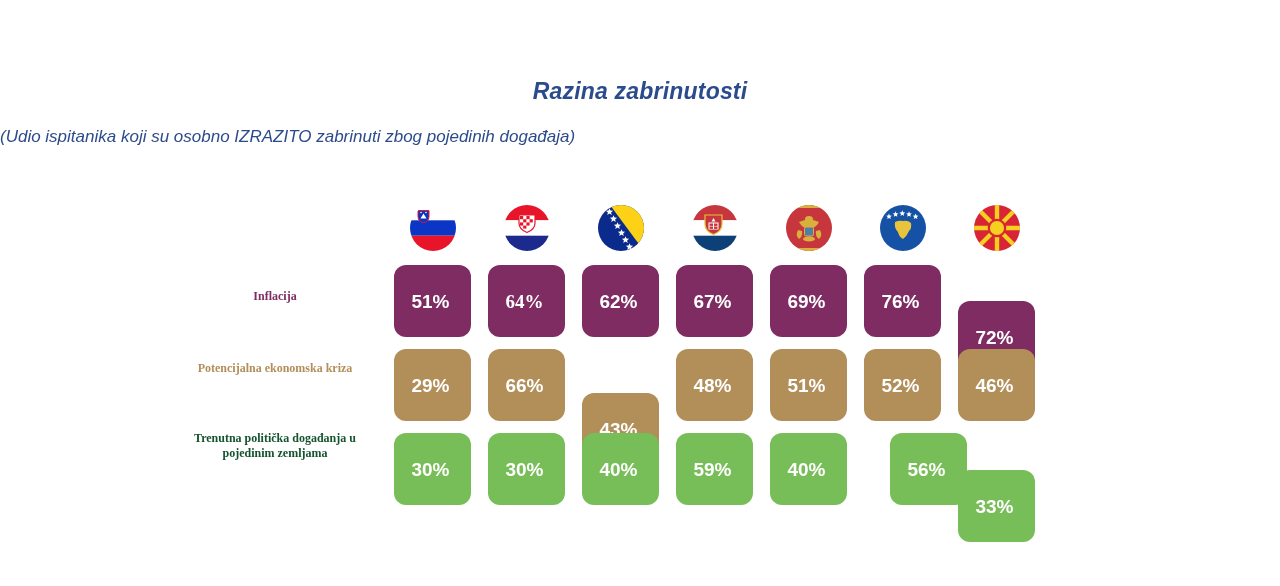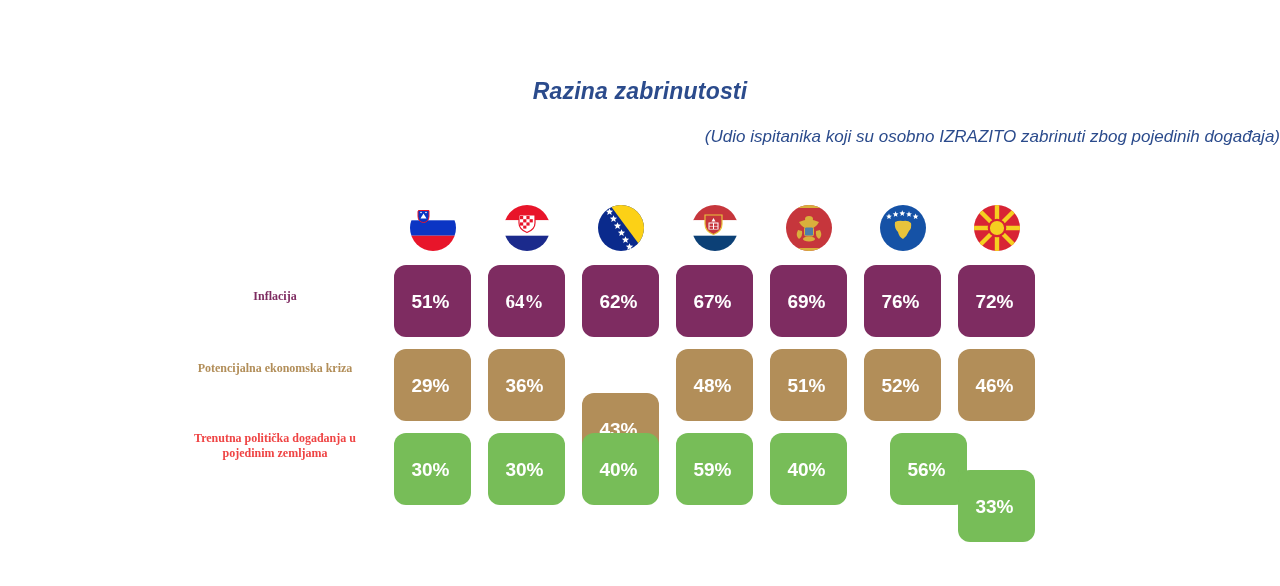--- a/index.html
+++ b/index.html
@@ -32,21 +32,21 @@
     font-weight: bold;
     font-style: italic;
     color: #2B4B8C;
     letter-spacing: 0.2px;
   }
   .subtitle {
     position: absolute;
     left: 0;
     top: 127px;
     width: 1280px;
-    text-align: right;
+    text-align: left;
     font-size: 17px;
     font-style: italic;
     color: #2B4B8C;
   }
 
   
   .grid {
     position: absolute;
     left: 394px;
     top: 200px;
@@ -252,30 +252,30 @@
         </div>
         <div class="cell" style="left: 282px; background: rgb(126, 44, 97);">
           <span class="val">67%</span>
         </div>
         <div class="cell" style="left: 376px; background: rgb(126, 44, 97);">
           <span class="val">69%</span>
         </div>
         <div class="cell" style="left: 470px; background: rgb(126, 44, 97);">
           <span class="val">76%</span>
         </div>
-        <div class="cell" style="left: 564px; background: rgb(126, 44, 97);">
+        <div class="cell" style="left: 564px; background: rgb(126, 44, 97); margin-top: 36px;">
           <span class="val">72%</span>
         </div>
       </div>
     <div class="data-row" id="data-row-1" style="top:149px;">
         <div class="cell" style="left: 0px; background: rgb(178, 142, 89);">
           <span class="val">29%</span>
         </div>
         <div class="cell" style="left: 94px; background: rgb(178, 142, 89);">
-          <span class="val">36%</span>
+          <span class="val">66%</span>
         </div>
         <div class="cell" style="left: 188px; background: rgb(178, 142, 89); margin-top: 44px;">
           <span class="val">43%</span>
         </div>
         <div class="cell" style="left: 282px; background: rgb(178, 142, 89);">
           <span class="val">48%</span>
         </div>
         <div class="cell" style="left: 376px; background: rgb(178, 142, 89);">
           <span class="val">51%</span>
         </div>
@@ -306,15 +306,15 @@
           <span class="val">56%</span>
         </div>
         <div class="cell" style="left: 564px; background: rgb(119, 189, 88); margin-top: 37px;">
           <span class="val">33%</span>
         </div>
       </div>
   </div>
 
   <div class="row-label" style="top: 289px; color: rgb(126, 44, 97);">Inflacija</div>
   <div class="row-label" style="top: 361px; color: rgb(178, 142, 89);">Potencijalna ekonomska kriza</div>
-  <div class="row-label" style="top: 431px; color: #ef4444;">Trenutna politička događanja u pojedinim zemljama</div>
+  <div class="row-label" style="top: 431px; color: #14532d;">Trenutna politička događanja u pojedinim zemljama</div>
 
 </div>
 
 </body></html>

